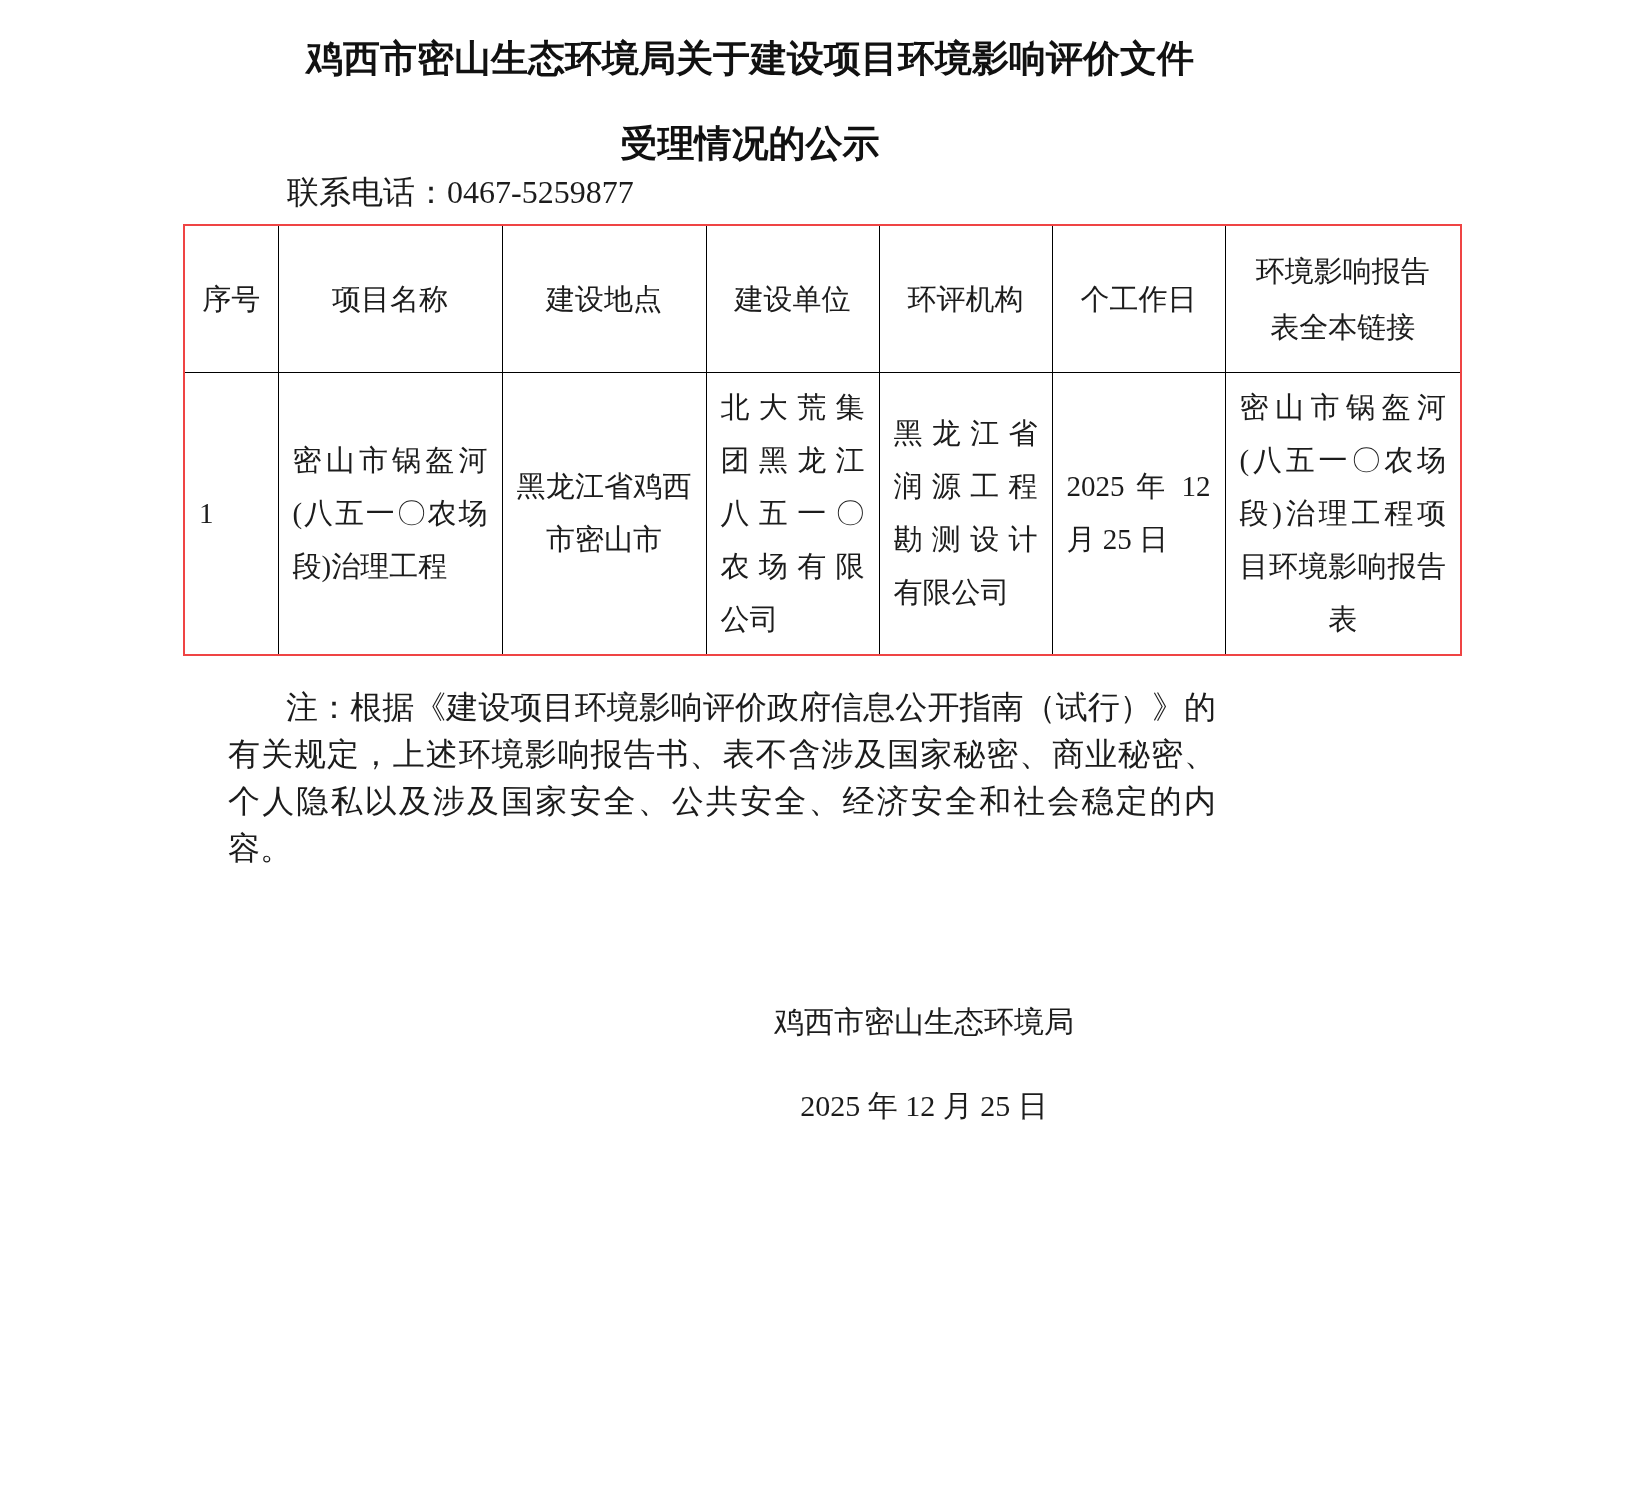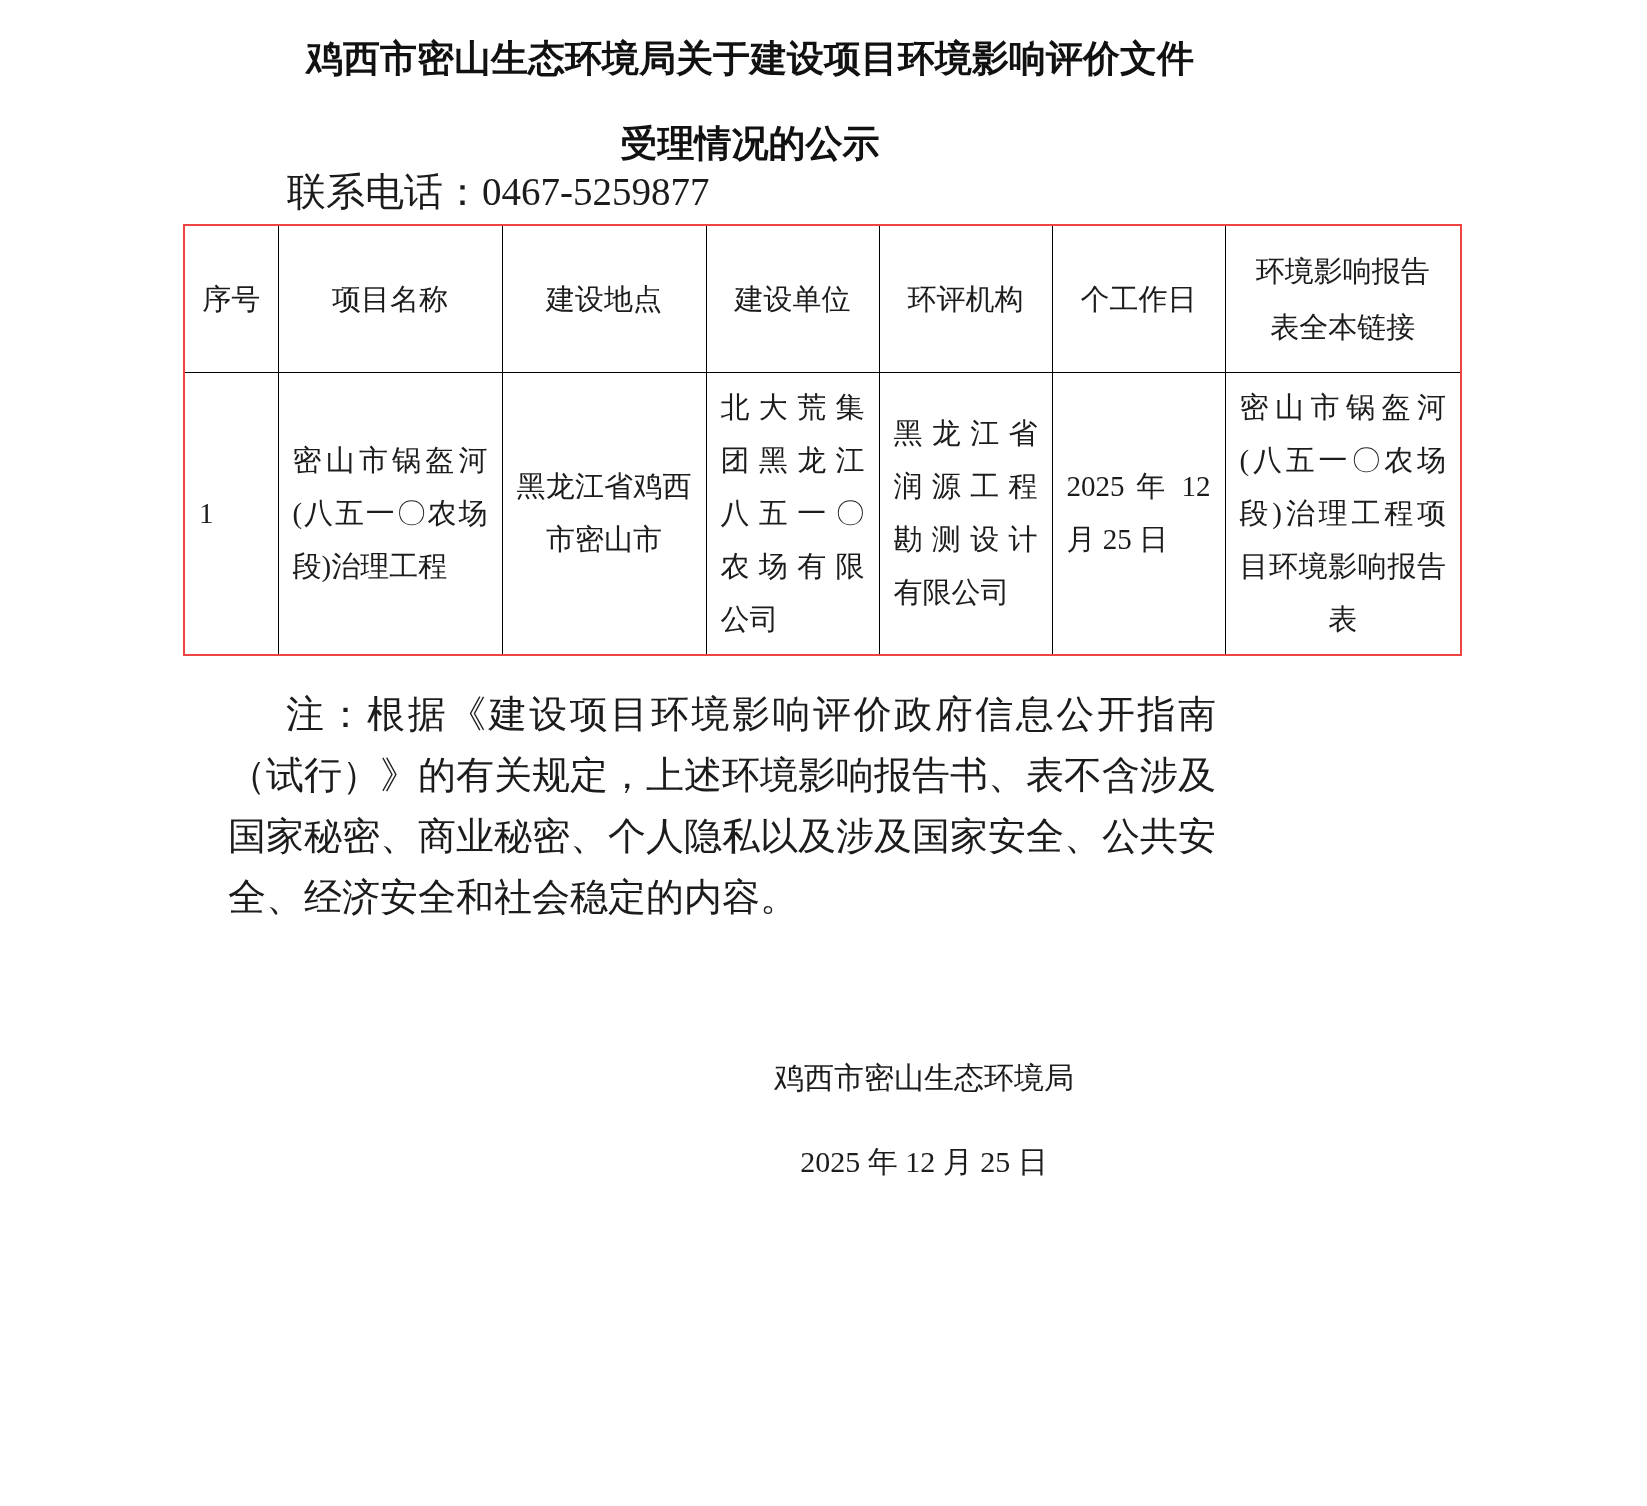--- a/index.html
+++ b/index.html
@@ -33,21 +33,21 @@
   .intro {
     margin: 70px 277px 0 230px;
     font-size: 29px;
     line-height: 60px;
     text-indent: 58px;
     text-align: justify;
     text-justify: inter-character;
   }
   .contact-line {
     margin: 0 8px 0 287px;
-    font-size: 39px;
+    font-size: 32px;
     line-height: 60px;
   }
 
   table.acceptance {
     margin: 2px 0 0 183px;
     border-collapse: collapse;
     table-layout: fixed;
     width: 1277px;
     border: 2px solid #ef4444;
   }
@@ -77,22 +77,22 @@
   td.c0 { text-align: center; }
   td.c1 { text-align-last: left; }
   td.c2 { text-align-last: center; }
   td.c3 { padding: 8px 22px; text-align-last: left; }
   td.c4 { padding: 8px 12px; text-align-last: left; }
   td.c5 { padding: 8px 12px; text-align-last: left; }
   td.c6 { padding: 8px 6px;  text-align-last: center; }
 
   .note {
     margin: 28px 284px 0 228px;
-    font-size: 38px;
-    line-height: 61px;
+    font-size: 32px;
+    line-height: 47px;
     text-indent: 58px;
     text-align: justify;
     text-justify: inter-character;
   }
   .footer-block {
     margin: 110px 422px 0 auto;
     width: fit-content;
     text-align: center;
   }
   .footer-block p {

